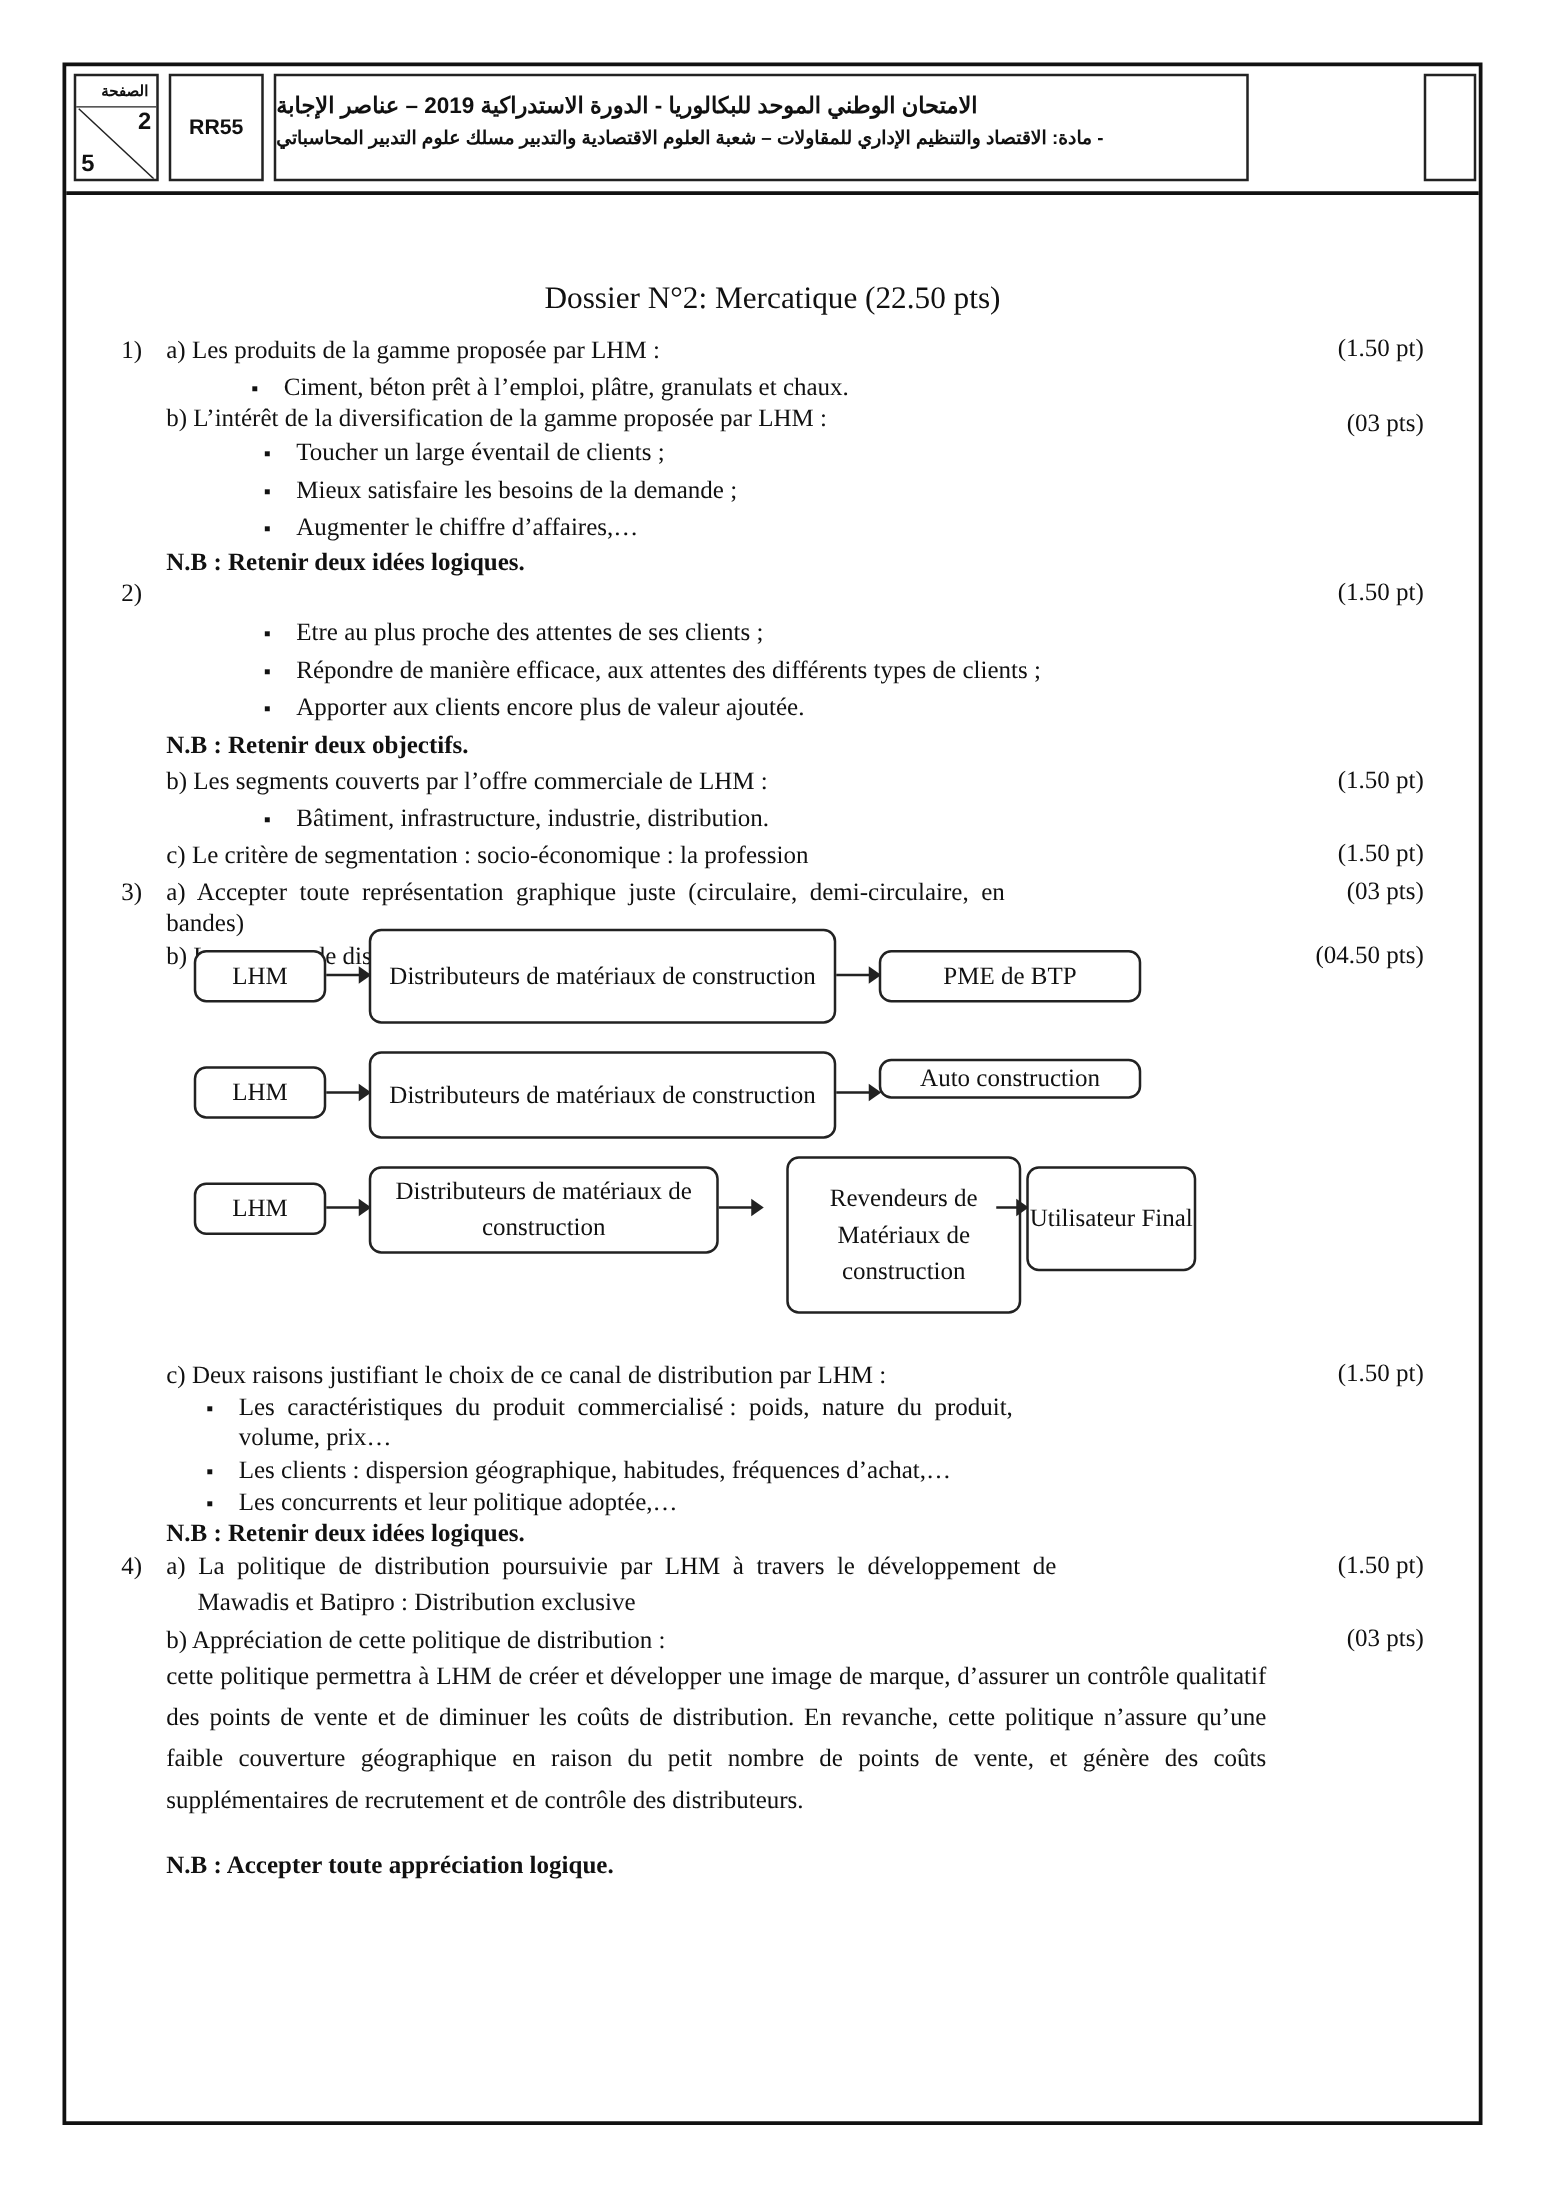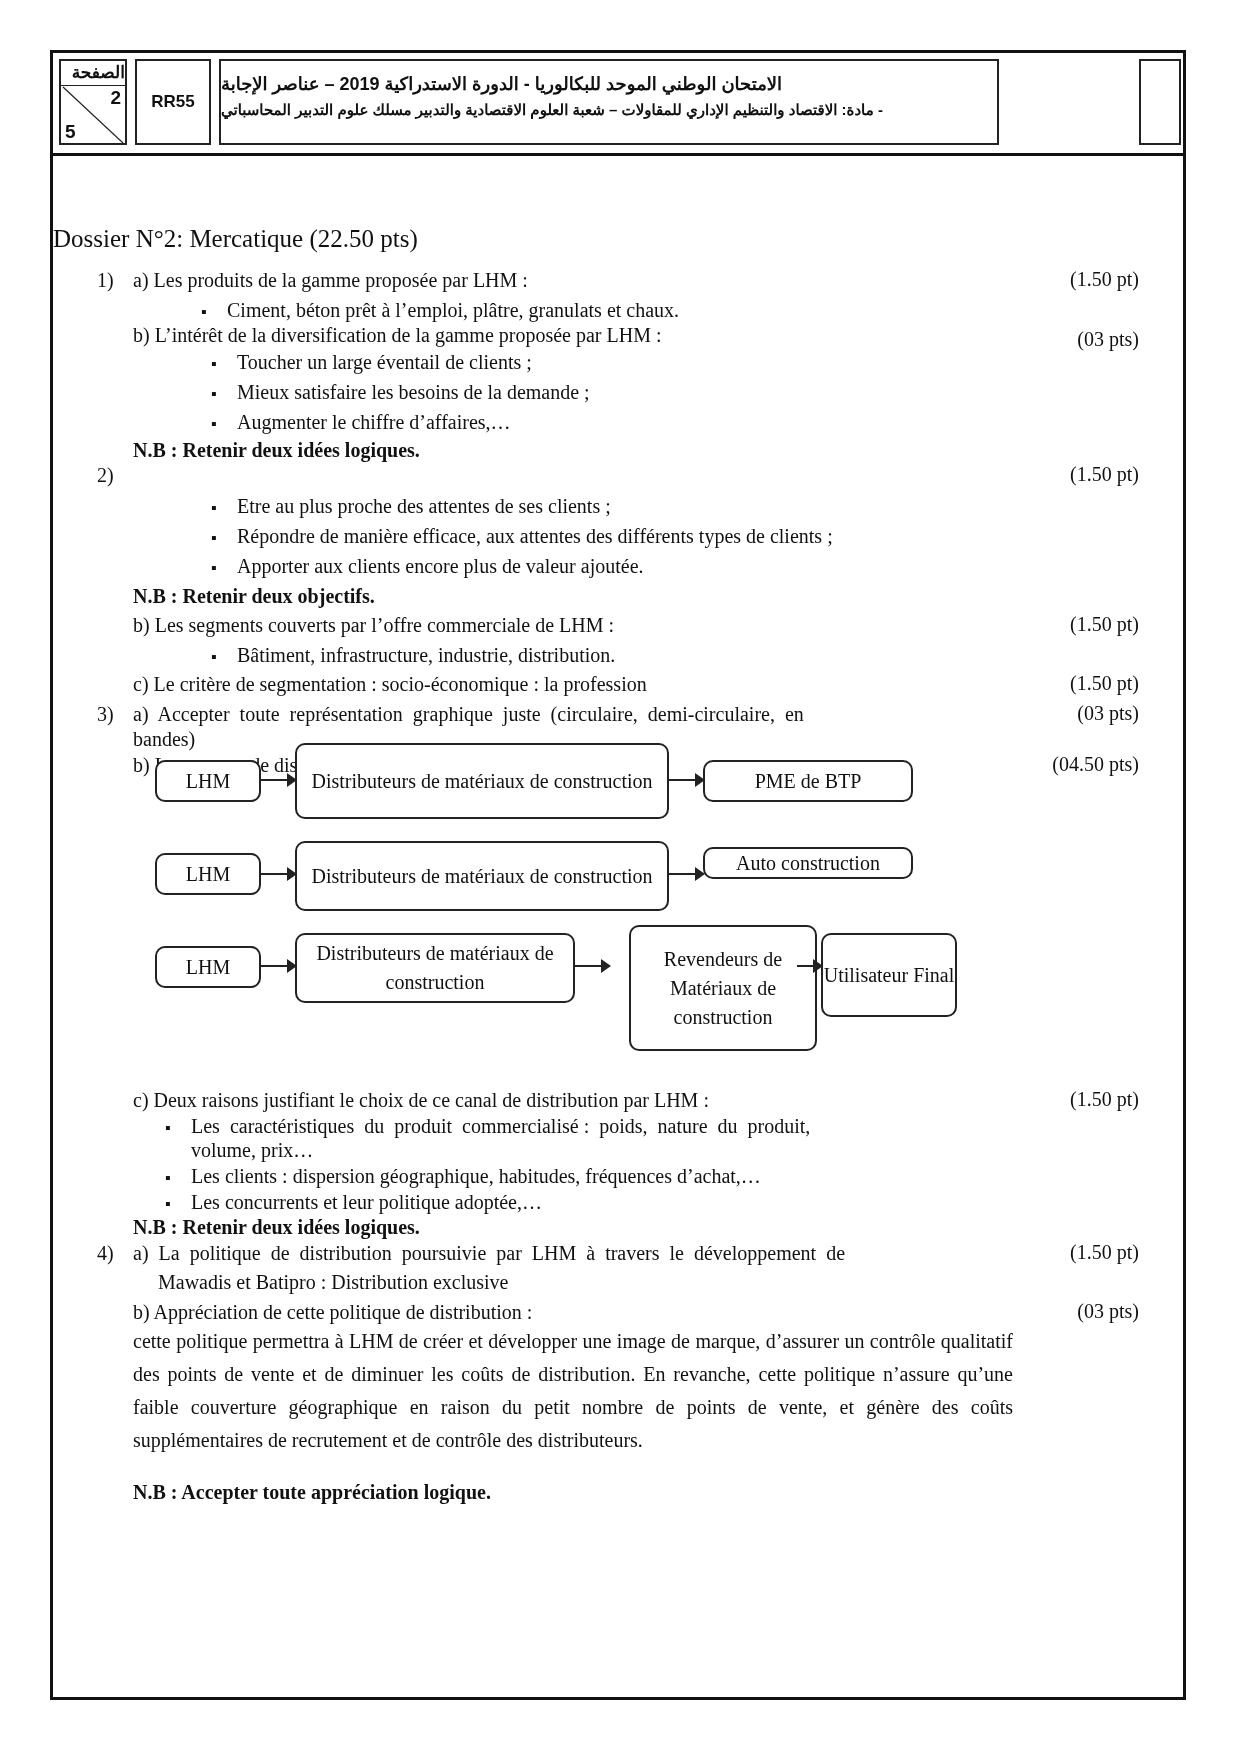--- a/index.html
+++ b/index.html
@@ -1,31 +1,31 @@
 <!DOCTYPE html>
 <html><head>
 <meta charset="utf-8">
 <style>
   html, body { margin:0; padding:0; background:#fff; }
   body { width:1240px; height:1754px; position:relative; font-family:"Liberation Serif", serif; color:#111; }
   .frame { position:absolute; left:50px; top:50px; width:1136px; height:1650px; border:3px solid #111; box-sizing:border-box; }
   .header { position:absolute; left:0; top:0; right:0; height:100px; border-bottom:3px solid #111; }
   .hbox { position:absolute; top:6px; height:86px; border:2px solid #222; box-sizing:border-box; }
   .pagebox { left:6px; width:68px; font-family:"Liberation Sans", sans-serif; font-weight:bold; }
-  .pagebox .lbl { position:absolute; top:0; left:0; right:0; height:24px; border-bottom:1px solid #222; text-align:left; font-size:17px; line-height:24px; direction:rtl;padding-left:20px; }
+  .pagebox .lbl { position:absolute; top:0; left:0; right:0; height:24px; border-bottom:1px solid #222; text-align:left; font-size:12px; line-height:24px; direction:rtl;padding-left:20px; }
   .pagebox .num { position:absolute; right:4px; top:26px; font-size:19px; }
   .pagebox .tot { position:absolute; left:4px; bottom:0; font-size:19px; }
   .pagebox svg { position:absolute; left:0; top:24px; }
   .codebox { left:82px; width:76px; font-family:"Liberation Sans", sans-serif; font-weight:bold; font-size:17px; display:flex; align-items:center; justify-content:center; }
   .titlebox { left:166px; width:780px; font-family:"Liberation Sans", sans-serif; font-weight:bold; direction:rtl; text-align:left; padding:12px 22px 0 0; box-sizing:border-box; }
   .titlebox .t1 { font-size:18px; padding-right:80px; }
   .titlebox .t2 { font-size:15px; margin-top:6px; }
   .emptybox { left:1086px; width:42px; }
   .content { position:absolute; left:0; top:100px; right:0; bottom:0; }
-  .dtitle { position:absolute; top:72px; left:0; right:0; font-size:25px; }
+  .dtitle { position:absolute; top:72px; left:0; right:0; text-align:center; font-size:25px; }
   .line { position:absolute; font-size:20px; line-height:24px; white-space:nowrap; }
   .pts { position:absolute; right:44px; font-size:20px; }
   .bul::before { content:"\25AA"; display:inline-block; width:26px; font-size:16px; }
   .nb { font-weight:bold; }
   .para { position:absolute; left:92px; width:862px; font-size:20px; line-height:33px; text-align:justify; }
   .box { position:absolute; border:2px solid #222; border-radius:10px; box-sizing:border-box; display:flex; align-items:center; justify-content:center; text-align:center; font-size:20px; line-height:29px; background:#fff; }
   .arrow { position:absolute; height:2px; background:#222; }
   .arrow::after { content:""; position:absolute; right:-2px; top:-6px; border-left:10px solid #222; border-top:7px solid transparent; border-bottom:7px solid transparent; }
 </style>
 </head>

